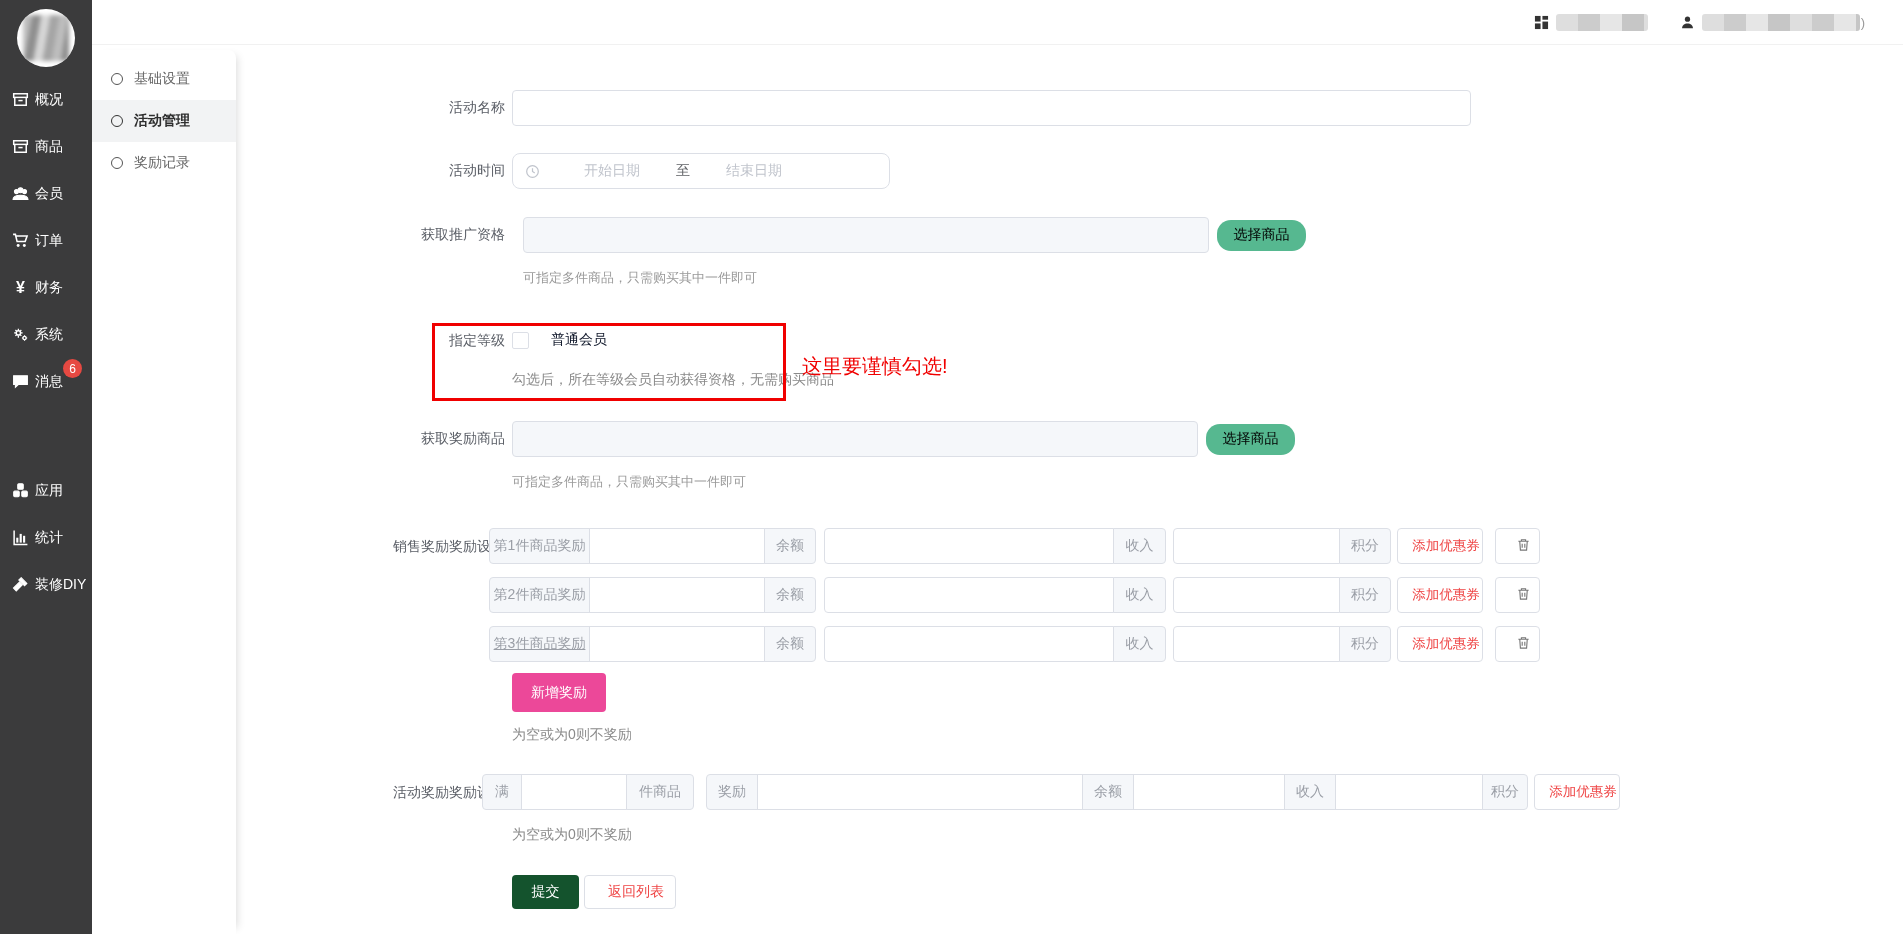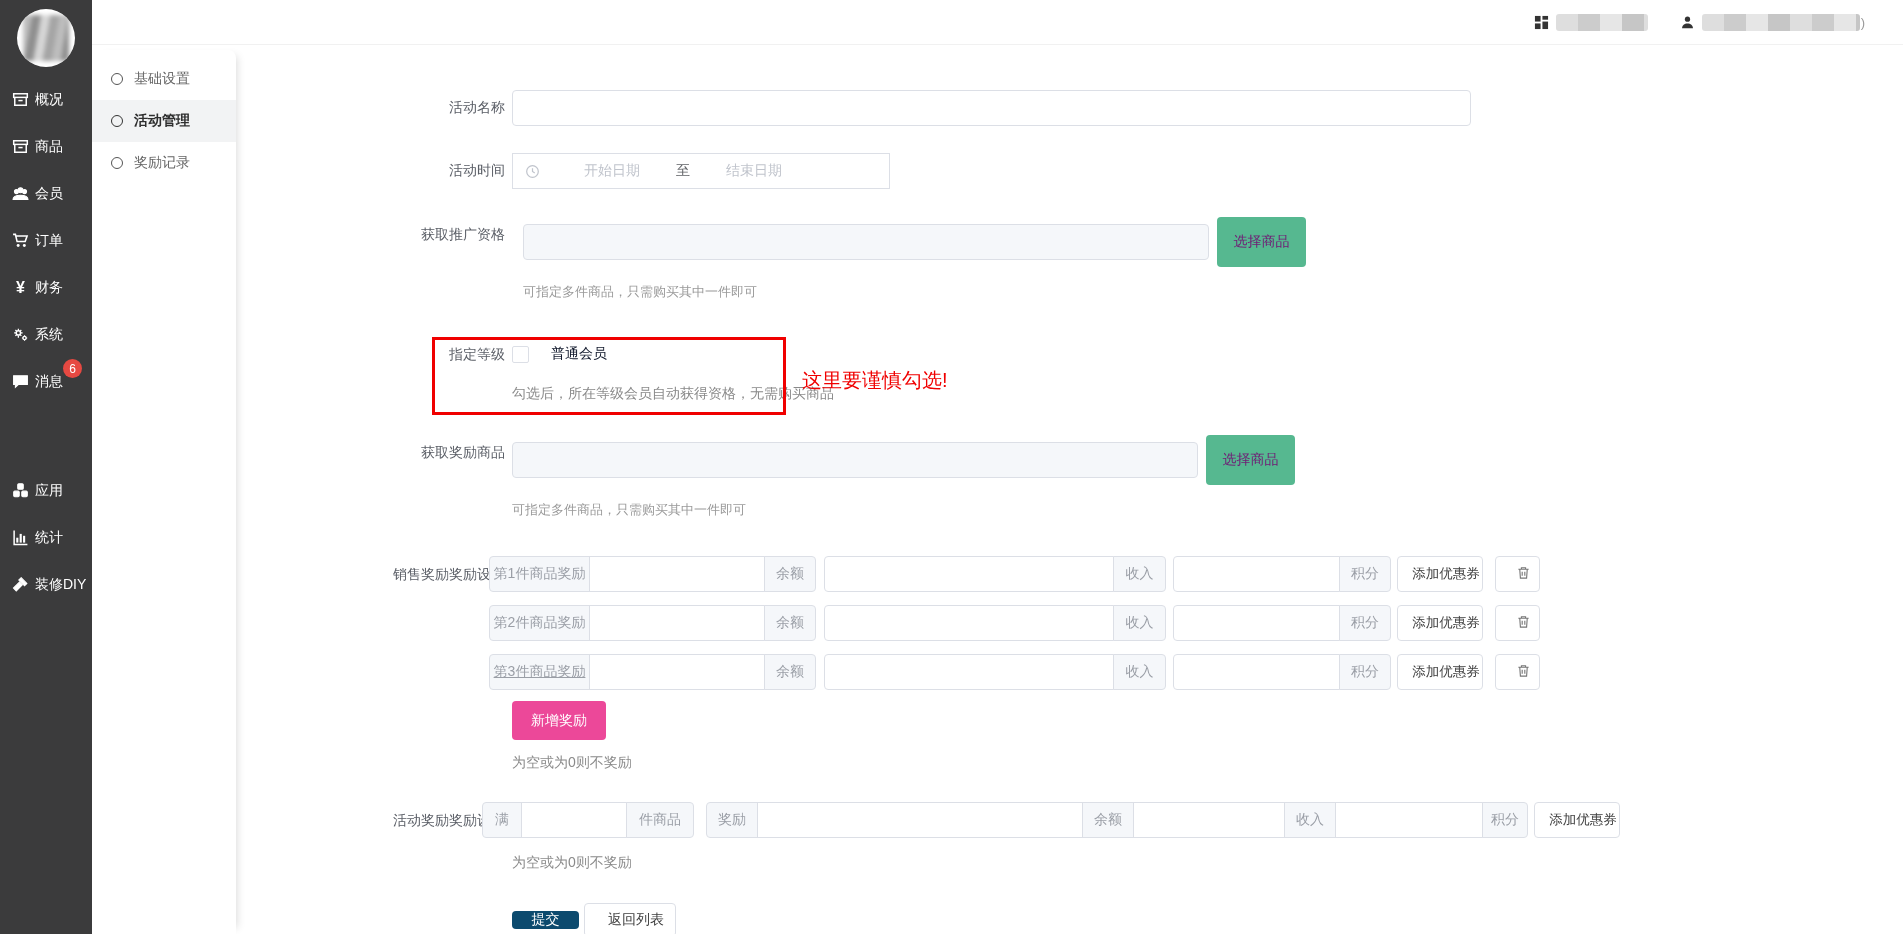--- a/index.html
+++ b/index.html
@@ -64,31 +64,31 @@
     padding:0 10px; border-radius:0; font-family:inherit; min-width:0; }
   .ig > :not(:first-child) { margin-left:-1px; }
   .ig > :first-child { border-radius:4px 0 0 4px; }
   .ig > :last-child { border-radius:0 4px 4px 0; }
 
   .hint { font-size:13px; color:#9a9a9a; margin-top:16px; }
   .note { font-size:14px; color:#8a8a8a; }
 
   .btn { border:none; cursor:pointer; font-family:inherit; font-size:14px; border-radius:4px;
     display:inline-flex; align-items:center; justify-content:center; }
-  .btn-select { width:89px; height:50px; background:#56b890; color:#701a75; margin-left:8px; }
+  .btn-select { width:89px; height:31px; background:#56b890; color:#000000; margin-left:8px;border-radius:14px; }
   .btn-add { width:94px; height:39px; background:#ec4899; color:#fff; }
-  .btn-submit { width:67px; height:18px; background:#0c4a6e; color:#fff; }
-  .btn-plain { background:#fff; border:1px solid #dcdfe6; color:#404040;padding-left:12px; }
+  .btn-submit { width:67px; height:34px; background:#14532d; color:#fff; }
+  .btn-plain { background:#fff; border:1px solid #dcdfe6; color:#ef4444;padding-left:12px; }
   .btn-coupon { width:86px; height:36px; font-size:13.5px; }
   .btn-back { width:92px; height:34px; margin-left:5px; }
   .btn-trash { width:45px; height:36px; }
   .btn-trash svg { width:15px; height:16px; stroke:#777; fill:none; stroke-width:1.2; }
 
   
-  .date-range { width:378px; height:36px; border:1px solid #dcdfe6; border-radius:0; display:flex;
+  .date-range { width:378px; height:36px; border:1px solid #dcdfe6; border-radius:8px; display:flex;
     align-items:center; padding:0 12px; background:#fff; cursor:text; }
   .clock svg { width:15px; height:15px; stroke:#c0c4cc; fill:none; stroke-width:1.3; display:block; }
   .dph { color:#c0c4cc; font-size:14px; }
   .dsep { color:#606266; font-size:14px; }
 
   
   .level-block { position:relative; margin-top:44px; }
   .red-box { position:absolute; left:196px; top:-8px; width:354px; height:78px;
     border:3px solid #f00000; pointer-events:none; }
   .red-note { position:absolute; left:566px; top:22px; color:#f00000; font-size:20px; white-space:nowrap; }

